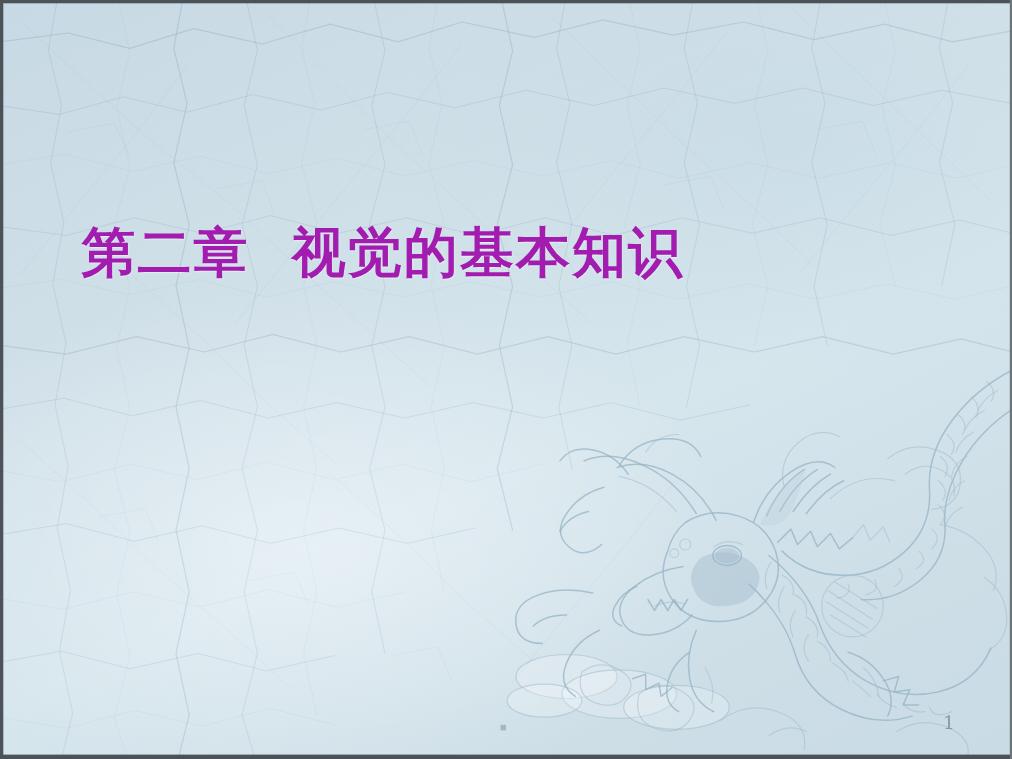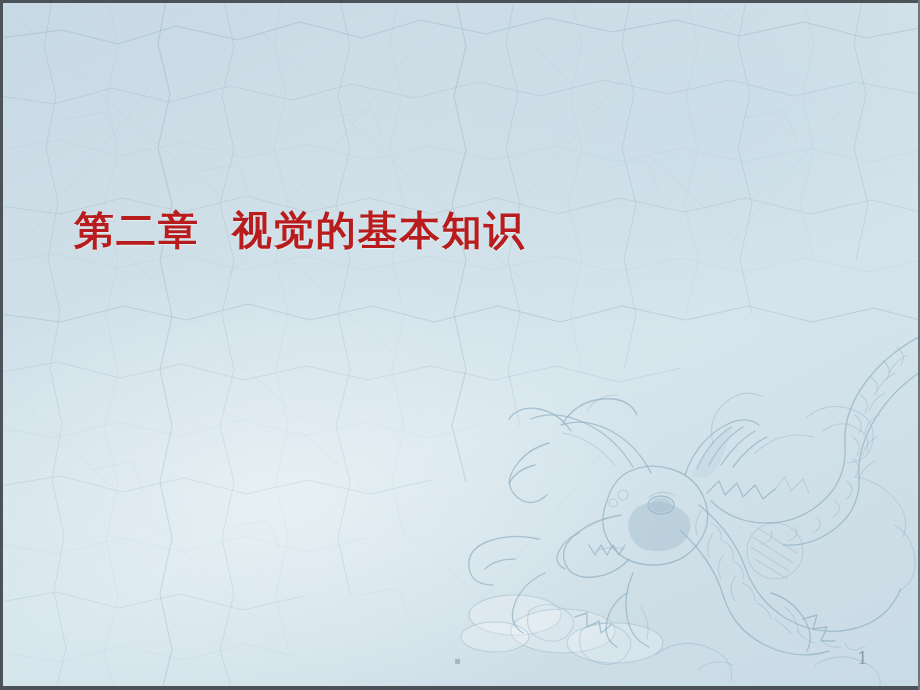--- a/index.html
+++ b/index.html
@@ -102,24 +102,24 @@
     left: 74px;
     top: 178px;
     width: 680px;
     height: 104px;
     display: flex;
     align-items: center;
     z-index: 5;
   }
   #slide-title {
     font-family: "DejaVu Serif", "Liberation Serif", serif;
-    font-size: 40px;
+    font-size: 49px;
     line-height: 1.05;
     font-weight: 700;
-    color: #b91c1c;
+    color: #a21caf;
     letter-spacing: 2px;
     white-space: pre;
     text-shadow:
       0 1px 0 rgba(255,255,255,0.30),
       1px 1px 2px rgba(255,255,255,0.22);
   }
 
   
   #page-number {
     position: absolute;

